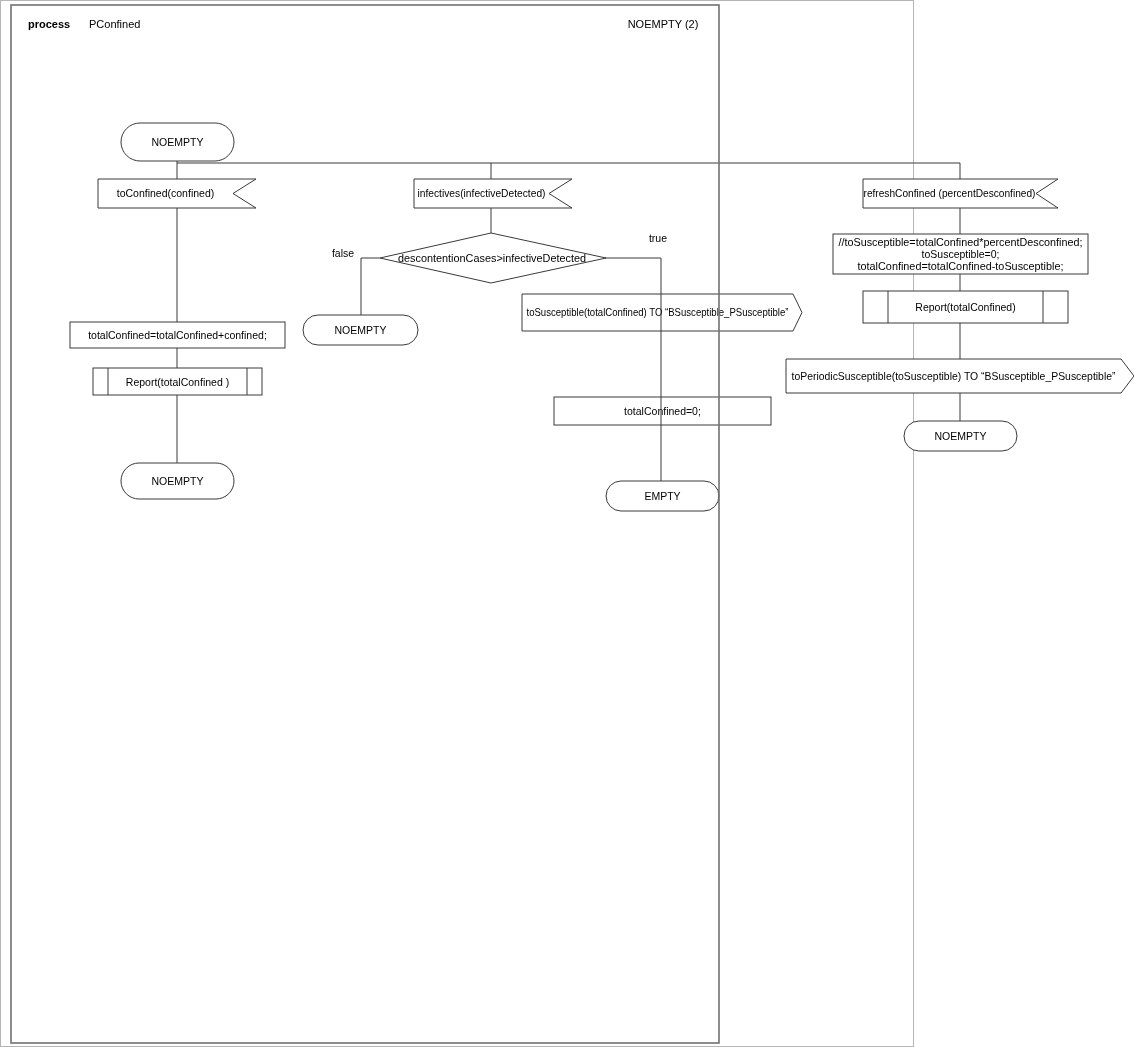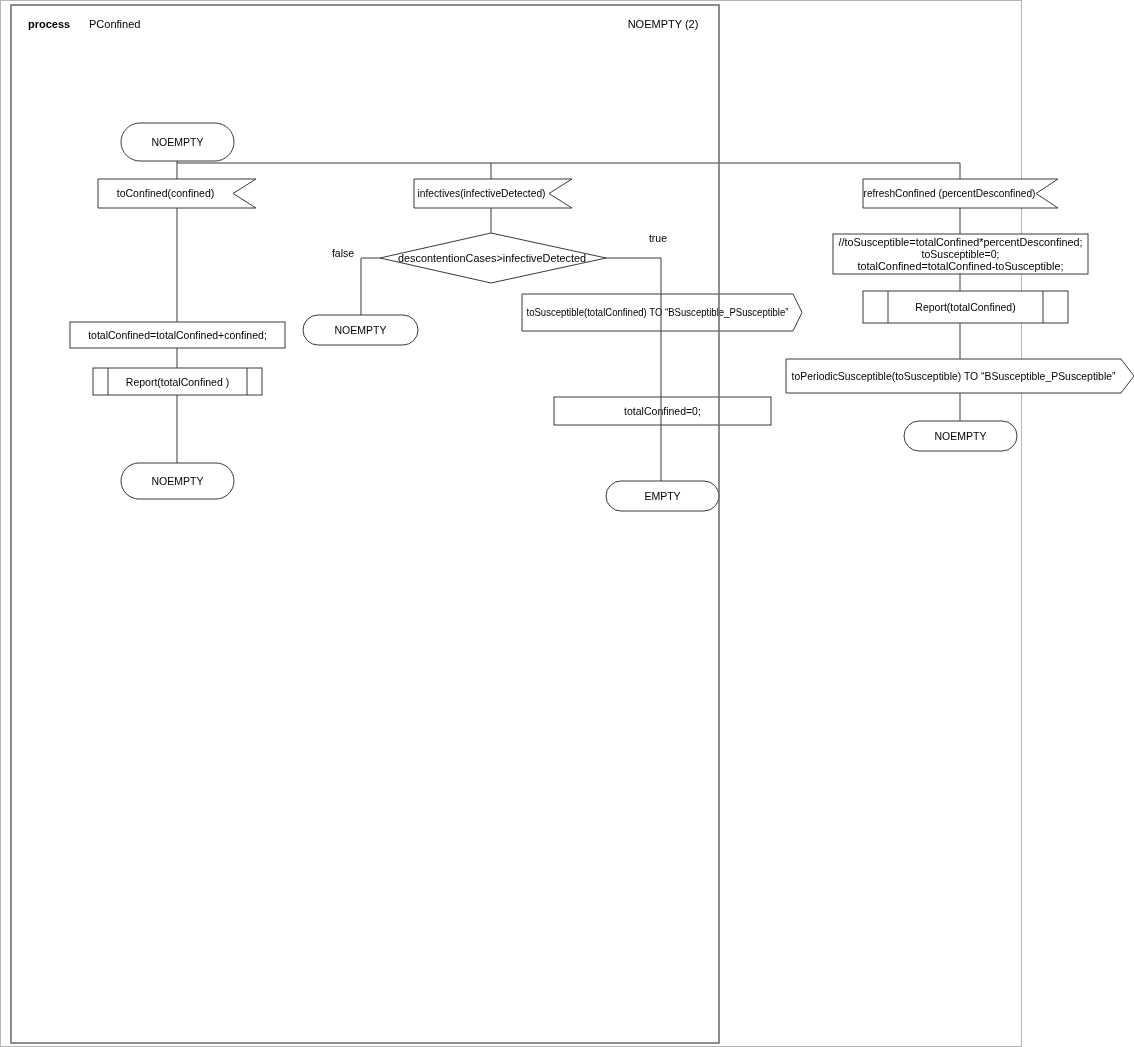--- a/index.html
+++ b/index.html
@@ -1,18 +1,18 @@
 <!DOCTYPE html>
 <html><head>
 <meta charset="utf-8">
 <style>
   html,body { margin:0; padding:0; background:#ffffff; }
   .canvas {
     position:relative;
-    width:1022px; height:1047px;
+    width:914px; height:1047px;
     box-sizing:border-box;
     border:1px solid #b5b5b5;
     background:#ffffff;
     font-family:"Liberation Sans", sans-serif;
   }
   svg { display:block; }
   svg text {
     font-family:"Liberation Sans", sans-serif;
     font-size:10.5px;
     fill:#000000;

